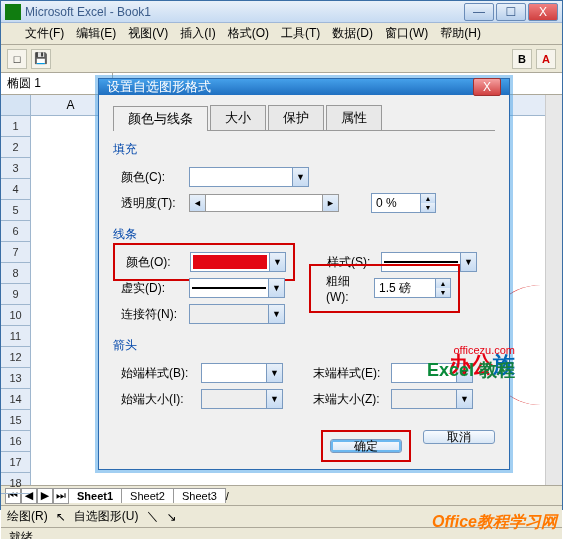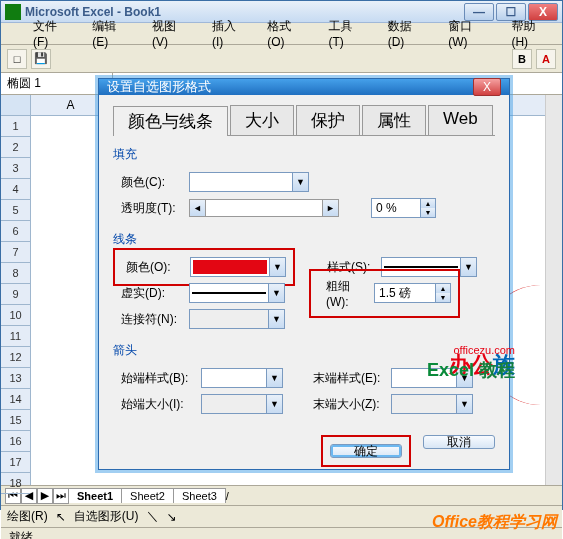--- a/index.html
+++ b/index.html
@@ -1,28 +1,28 @@
 <!DOCTYPE html>
 <html><head>
 <meta charset="utf-8">
 <style>
 * { box-sizing: border-box; font-family: "Microsoft YaHei", SimSun, Arial, sans-serif; }
 body { margin: 0; background: #fff; width: 563px; height: 539px; overflow: hidden; position: relative; font-size: 12px; }
 
 
 .excel-window { position: absolute; top: 0; left: 0; width: 563px; height: 510px; border: 1px solid #3a6ea5; background: #ece9d8; }
-.titlebar { height: 22px; background: linear-gradient(#e8f0f9,#c7dbf2); display: flex; align-items: center; padding: 4px 4px; border-bottom: 1px solid #a0b8d8; font-weight: bold; }
+.titlebar { height: 22px; background: linear-gradient(#e8f0f9,#c7dbf2); display: flex; align-items: center; padding: 4px 4px; border-bottom: 1px solid #a0b8d8; }
 .titlebar .app-icon { width: 16px; height: 16px; background: #107c10; margin-right: 4px; display:inline-block; }
 .titlebar .title { color: #3b5c8a; font-size: 12px; flex: 1; }
 .titlebar .winbtns { display: flex; gap: 2px; }
 .winbtn { width: 30px; height: 18px; border: 1px solid #6a8cb8; border-radius: 2px; display:flex;align-items:center;justify-content:center; font-size:12px; }
 .winbtn.min,.winbtn.max { background: linear-gradient(#e8f0f9,#b8d0ec); color:#3b5c8a; }
 .winbtn.close { background: linear-gradient(#f08080,#d04040); color:#fff; }
 
-.menubar { height: 22px; display: flex; align-items: center; padding: 0 4px; gap: 8px; background: #ece9d8; border-bottom: 1px solid #aca899; }
+.menubar { height: 22px; display: flex; align-items: center; padding: 0 4px; gap: 0; background: #ece9d8; border-bottom: 1px solid #aca899; }
 .menubar span.mi { padding: 2px 6px; }
 
 .toolbar { height: 28px; background: #ece9d8; border-bottom: 1px solid #aca899; display:flex; align-items:center; padding:0 6px; gap:4px; }
 .toolbar .tbtn { width:20px; height:20px; border:1px solid #c0c0b0; background:#f6f4ec; display:flex;align-items:center;justify-content:center; font-size:11px; }
 
 .namebox-row { height: 22px; display:flex; align-items:center; border-bottom:1px solid #aca899; background:#fff; }
 .namebox { width: 112px; border-right:1px solid #aca899; padding:2px 6px; }
 
 .sheet-area { position: relative; height: 390px; background:#fff; display:flex; }
 .rowhdrs { width: 30px; background:#e4ecf7; border-right:1px solid #9eb6ce; }
@@ -40,21 +40,21 @@
 
 .drawbar { height:22px; display:flex; align-items:center; padding:0 6px; gap:8px; background:#ece9d8; border-top:1px solid #aca899; font-size:12px; }
 .statusbar { height:20px; display:flex; align-items:center; padding:0 8px; background:#ece9d8; border-top:1px solid #aca899; font-size:12px; }
 
 
 .dialog { position:absolute; left:98px; top:78px; width:412px; height:392px; border:1px solid #2b6bb0; background:#f0f0f0; box-shadow:0 0 0 3px rgba(70,160,230,0.5); }
 .dialog .dlg-title { height:16px; background:linear-gradient(#45a0ea,#1f6fc0); display:flex; align-items:center; padding:0 8px; color:#fff; font-size:13px; }
 .dialog .dlg-title .dlg-close { margin-left:auto; width:28px; height:18px; background:linear-gradient(#f5a0a0,#d04040); border:1px solid #a03030; border-radius:2px; display:flex;align-items:center;justify-content:center; color:#fff; font-size:12px; }
 .dlg-body { padding:10px 14px 8px; }
 .tabs { display:flex; border-bottom:1px solid #999; }
-.tabs .dtab { padding:3px 14px; border:1px solid #999; border-bottom:none; background:#e8e8e8; margin-right:2px; font-size:17px; }
+.tabs .dtab { padding:3px 14px; border:1px solid #999; border-bottom:none; background:#e8e8e8; margin-right:2px; font-size:13px; }
 .tabs .dtab.active { background:#f0f0f0; position:relative; top:1px; }
 
 .group-label { color:#0046aa; font-size:12px; margin:10px 0 6px; }
 
 .form-row { display:flex; align-items:center; height:26px; gap:6px; }
 .form-row label { width:70px; text-align:left; padding-left:8px; }
 .combo { display:flex; align-items:center; border:1px solid #7a9ac0; background:#fff; height:20px; }
 .combo .cval { flex:1; height:100%; display:flex;align-items:center;justify-content:center; }
 .combo .cbtn { width:16px; height:100%; background:linear-gradient(#e8f0f9,#c7dbf2); border-left:1px solid #7a9ac0; display:flex;align-items:center;justify-content:center; font-size:9px; }
 .red-swatch { width:100%; height:14px; background:#e30613; margin:0 2px; }
@@ -181,21 +181,20 @@
   <div class="dlg-title">
     <span>设置自选图形格式</span>
     <div class="dlg-close">X</div>
   </div>
   <div class="dlg-body">
     <div class="tabs">
       <div class="dtab active">颜色与线条</div>
       <div class="dtab">大小</div>
       <div class="dtab">保护</div>
       <div class="dtab">属性</div>
-      <div class="dtab">Web</div>
     </div>
 
     <div class="group-label">填充</div>
     <div class="form-row">
       <label>颜色(C):</label>
       <div class="combo" style="width:120px">
         <div class="cval"></div>
         <div class="cbtn">▼</div>
       </div>
     </div>

